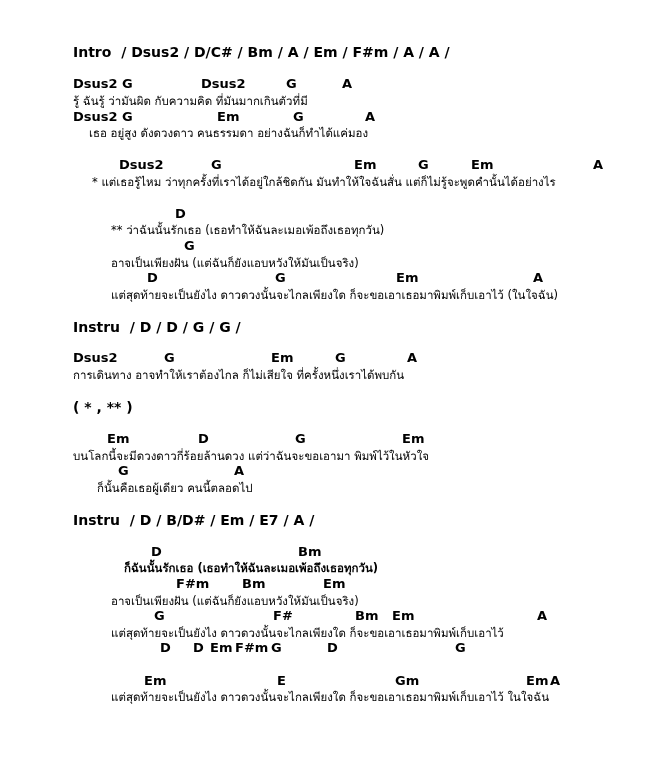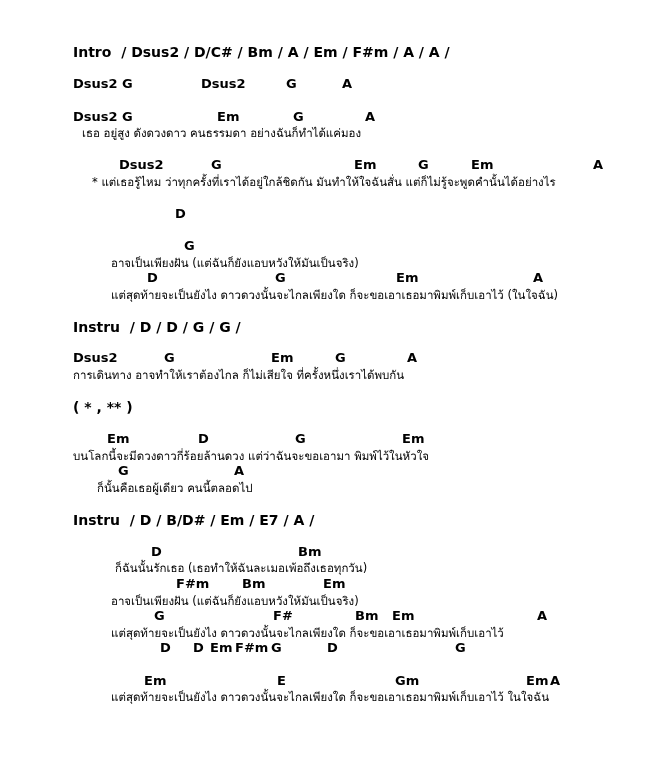--- a/index.html
+++ b/index.html
@@ -60,43 +60,45 @@
     <span>Intro</span>&nbsp;&nbsp;<span>/ Dsus2 / D/C# / Bm / A / Em / F#m / A / A /</span>
   </div>
 
   <div class="chordline" style="top:77px;">
     <span class="chord" style="left:73px;">Dsus2</span>
     <span class="chord" style="left:122px;">G</span>
     <span class="chord" style="left:201px;">Dsus2</span>
     <span class="chord" style="left:286px;">G</span>
     <span class="chord" style="left:342px;">A</span>
   </div>
+  <div class="line lyric" style="left:73px; top:94px;">รู้       ฉันรู้ ว่ามันผิด กับความคิด ที่มันมากเกินตัวที่มี</div>
 
   <div class="chordline" style="top:110px;">
     <span class="chord" style="left:73px;">Dsus2</span>
     <span class="chord" style="left:122px;">G</span>
     <span class="chord" style="left:217px;">Em</span>
     <span class="chord" style="left:293px;">G</span>
     <span class="chord" style="left:365px;">A</span>
   </div>
-  <div class="line lyric" style="left:82px; top:126px;">เธอ   อยู่สูง ดังดวงดาว คนธรรมดา อย่างฉันก็ทำได้แค่มอง</div>
+  <div class="line lyric" style="left:89px; top:126px;">เธอ   อยู่สูง ดังดวงดาว คนธรรมดา อย่างฉันก็ทำได้แค่มอง</div>
 
   <div class="chordline" style="top:158px;">
     <span class="chord" style="left:119px;">Dsus2</span>
     <span class="chord" style="left:211px;">G</span>
     <span class="chord" style="left:354px;">Em</span>
     <span class="chord" style="left:418px;">G</span>
     <span class="chord" style="left:471px;">Em</span>
     <span class="chord" style="left:593px;">A</span>
   </div>
   <div class="line lyric" style="left:92px; top:175px;">* แต่เธอรู้ไหม ว่าทุกครั้งที่เราได้อยู่ใกล้ชิดกัน มันทำให้ใจฉันสั่น แต่ก็ไม่รู้จะพูดคำนั้นได้อย่างไร</div>
 
   <div class="chordline" style="top:207px;">
     <span class="chord" style="left:175px;">D</span>
   </div>
+  <div class="line lyric" style="left:111px; top:223px;">** ว่าฉันนั้นรักเธอ (เธอทำให้ฉันละเมอเพ้อถึงเธอทุกวัน)</div>
 
   <div class="chordline" style="top:239px;">
     <span class="chord" style="left:184px;">G</span>
   </div>
   <div class="line lyric" style="left:111px; top:256px;">อาจเป็นเพียงฝัน (แต่ฉันก็ยังแอบหวังให้มันเป็นจริง)</div>
 
   <div class="chordline" style="top:271px;">
     <span class="chord" style="left:147px;">D</span>
     <span class="chord" style="left:275px;">G</span>
     <span class="chord" style="left:396px;">Em</span>
@@ -134,21 +136,21 @@
   <div class="line lyric" style="left:73px; top:481px;margin-left:24px;">ก็นั้นคือเธอผู้เดียว คนนี้ตลอดไป</div>
 
   <div class="line section" style="left:73px; top:513px;">
     <span>Instru</span>&nbsp;&nbsp;<span>/ D / B/D# / Em / E7 / A /</span>
   </div>
 
   <div class="chordline" style="top:545px;">
     <span class="chord" style="left:151px;">D</span>
     <span class="chord" style="left:298px;">Bm</span>
   </div>
-  <div class="line lyric" style="left:115px; top:561px;">ก็ฉันนั้นรักเธอ (เธอทำให้ฉันละเมอเพ้อถึงเธอทุกวัน)</div>
+  <div class="line lyric" style="left:124px; top:561px;font-weight:bold;">ก็ฉันนั้นรักเธอ (เธอทำให้ฉันละเมอเพ้อถึงเธอทุกวัน)</div>
 
   <div class="chordline" style="top:577px;">
     <span class="chord" style="left:176px;">F#m</span>
     <span class="chord" style="left:242px;">Bm</span>
     <span class="chord" style="left:323px;">Em</span>
   </div>
   <div class="line lyric" style="left:111px; top:594px;">อาจเป็นเพียงฝัน (แต่ฉันก็ยังแอบหวังให้มันเป็นจริง)</div>
 
   <div class="chordline" style="top:609px;">
     <span class="chord" style="left:154px;">G</span>

